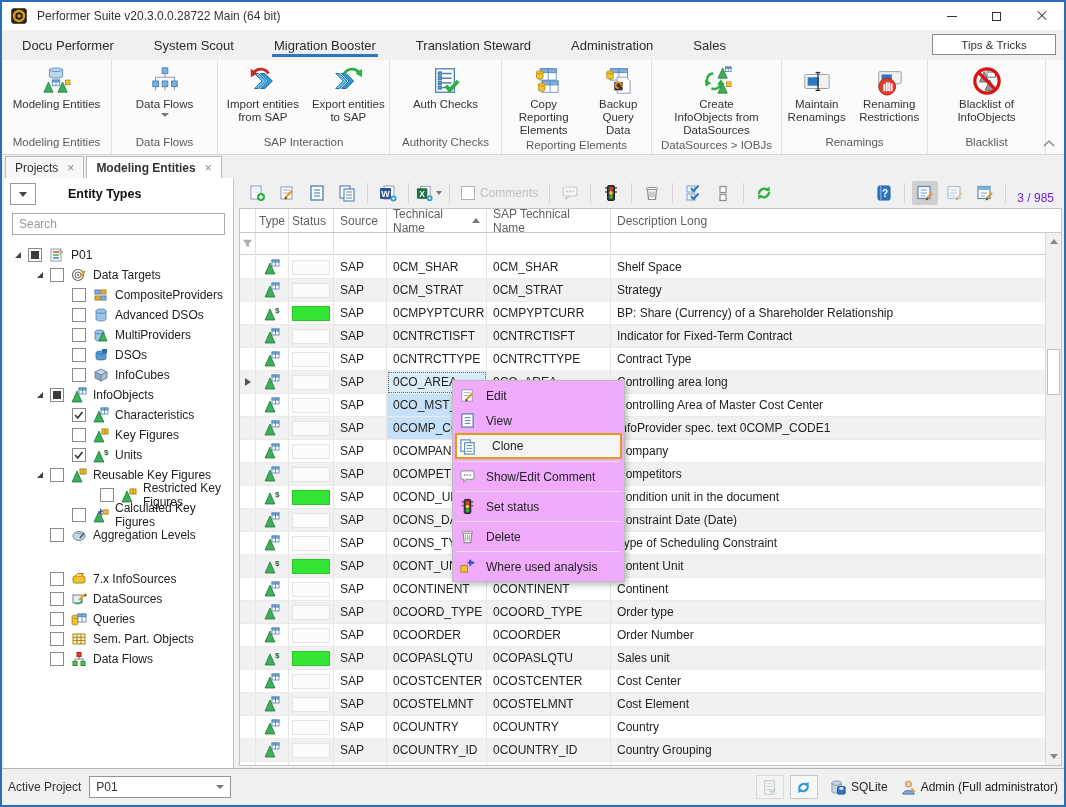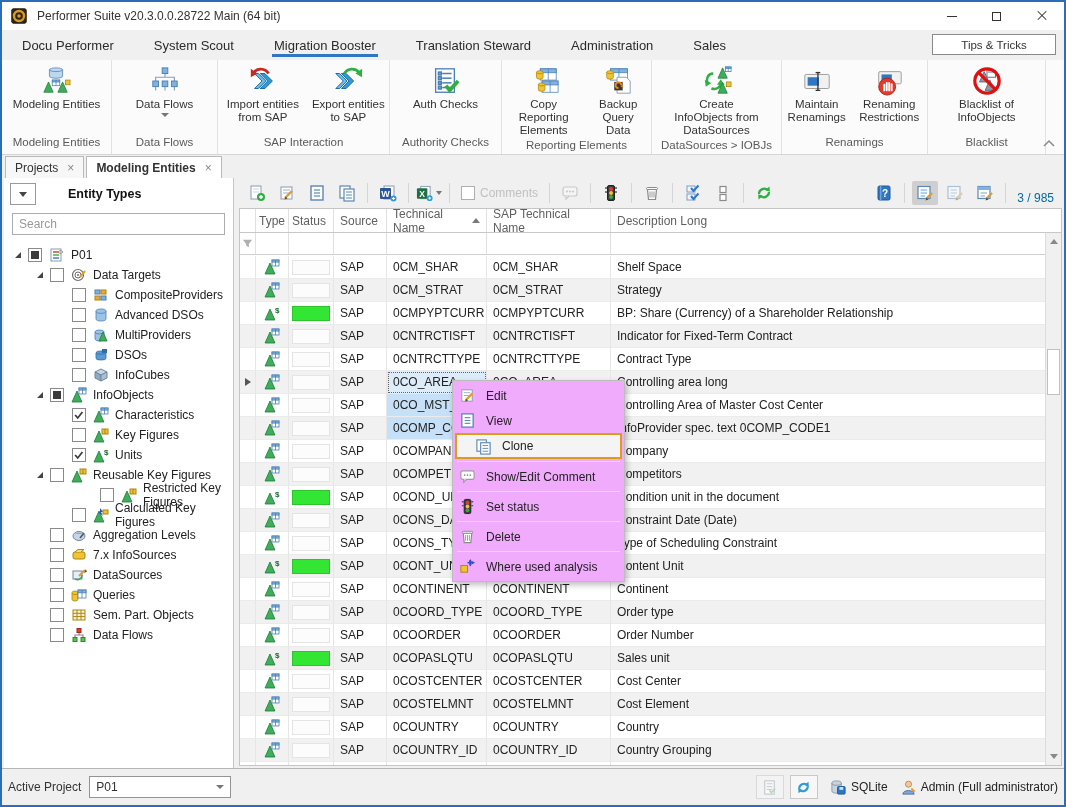--- a/index.html
+++ b/index.html
@@ -66,21 +66,21 @@
   .tb { width:26px; height:24px; display:flex; align-items:center; justify-content:center; margin:0 2px; border-radius:2px; }
   .tb .ic18 { width:18px; height:18px; }
   .tb.pressed { background:#cfcfcf; }
   .tb.disabled { opacity:.45; }
   .tb-sep { width:1px; height:20px; background:#d5d5d5; margin:0 5px; }
   .tb-caret { width:0; height:0; border-left:3.5px solid transparent; border-right:3.5px solid transparent; border-top:4px solid #777; margin-left:3px; }
   .tb-check { display:flex; align-items:center; margin:0 6px; }
   .tb-check .box { width:14px; height:14px; border:1px solid #b0b0b0; background:#fff; margin-right:5px; }
   .tb-check .lbl { color:#c0c0c0; font-size:12px; }
   .tb-spacer { flex:1; }
-  .tb-count { font-size:12px; color:#0369a1; margin:10px 10px 0 6px; white-space:nowrap; }
+  .tb-count { font-size:12px; color:#6d28d9; margin:10px 10px 0 6px; white-space:nowrap; }
 
   
   .grid { position:absolute; left:5px; top:30px; right:2px; bottom:2px; background:#fff; border:1px solid #c5c5c5; overflow:hidden; }
   .g-head,.g-filter,.g-row { display:flex; align-items:stretch; }
   .g-head { height:24px; border-bottom:1px solid #c8c8c8; }
   .g-head .gc { color:#5f5f5f; display:flex; align-items:center; padding:0 6px; border-right:1px solid #e0e0e0; }
   .g-filter { height:22px; border-bottom:1px solid #d0d0d0; }
   .g-filter .gc { border-right:1px solid #e0e0e0; background:#fff; display:flex; align-items:center; justify-content:center; }
   .g-row { height:23px; }
   .g-row .gc { display:flex; align-items:center; padding:0 6px; border-right:1px solid #e6e6e6; border-bottom:1px solid #ebebeb; overflow:hidden; white-space:nowrap; color:#222; }
@@ -106,21 +106,21 @@
   .vsb-btn { position:absolute; left:0; right:0; height:17px; background:#f0f0f0; display:flex; align-items:center; justify-content:center; }
   .vsb-up { top:0; } .vsb-dn { bottom:0; }
   .vsb-thumb { position:absolute; left:1px; right:1px; top:116px; height:46px; background:#fff; border:1px solid #c0c0c0; }
   .tri-up { width:0; height:0; border-left:4px solid transparent; border-right:4px solid transparent; border-bottom:5px solid #888; }
   .tri-dn { width:0; height:0; border-left:4px solid transparent; border-right:4px solid transparent; border-top:5px solid #888; }
 
   
   .ctxmenu { position:absolute; left:450px; top:378px; width:173px; background:#f0abfc; border:1px solid #bcbcbc; box-shadow:2px 3px 6px rgba(0,0,0,.25); padding:2px; z-index:50; }
   .cm-item { display:flex; align-items:center; height:25px; padding:0 6px 0 4px; font-size:12px; color:#222; }
   .cm-item .ic18 { width:17px; height:17px; margin-right:10px; }
-  .cm-item.hl { border:2px solid #dd9d1b; background:#f4f4f4; height:26px; padding-left:18px; }
+  .cm-item.hl { border:2px solid #dd9d1b; background:#f4f4f4; height:26px; padding-left:2px;gap:6px; }
   .cm-sep { height:1px; background:#e2e2e2; margin:2px 2px; }
 
   
   .statusbar { position:absolute; left:0; right:0; bottom:0; height:37px; background:#f0f0f0; border-top:1px solid #b5b5b5; display:flex; align-items:center; padding:0 6px; }
   .ap-label { font-size:12px; color:#333; margin-right:8px; }
   .ap-combo { width:142px; height:22px; background:#fff; border:1px solid #949494; display:flex; align-items:center; padding:0 6px; position:relative; }
   .ap-combo .caret { position:absolute; right:6px; width:0; height:0; border-left:4px solid transparent; border-right:4px solid transparent; border-top:4px solid #777; }
   .sb-right { margin-left:auto; display:flex; align-items:center; }
   .sb-btn { width:28px; height:24px; border:1px solid #c8c8c8; background:#f7f7f7; display:flex; align-items:center; justify-content:center; margin-left:6px; }
   .sb-btn .ic18 { width:17px; height:17px; }
@@ -604,21 +604,21 @@
             <span class="tchk"></span>
             <span class="tico">
               <svg viewBox="0 0 16 16">
                 <ellipse cx="8" cy="9" rx="6" ry="4.5" fill="#c6d6e6" stroke="#6e87a0"></ellipse>
                 <path d="M4 7 a6 4.5 0 0 1 8 0" fill="#8fa9c2"></path>
                 <line x1="9" y1="11" x2="13" y2="6" stroke="#555" stroke-width="1.6"></line>
               </svg>
             </span>
             <span>Aggregation Levels</span>
           </div>
-          <div class="titem" style="padding-left: 30px;">
+          <div class="titem" style="padding-left: 30px; margin-top: 24px;">
             <span class="texp"></span>
             <span class="tchk"></span>
             <span class="tico">
               <svg viewBox="0 0 16 16">
                 <rect x="2" y="5" width="12" height="7" rx="2" fill="#f0c430" stroke="#a98514"></rect>
                 <path d="M4 5 l3 -2.5 h6 l-3 2.5" fill="#f7dc7a" stroke="#a98514"></path>
               </svg>
             </span>
             <span>7.x InfoSources</span>
           </div>

